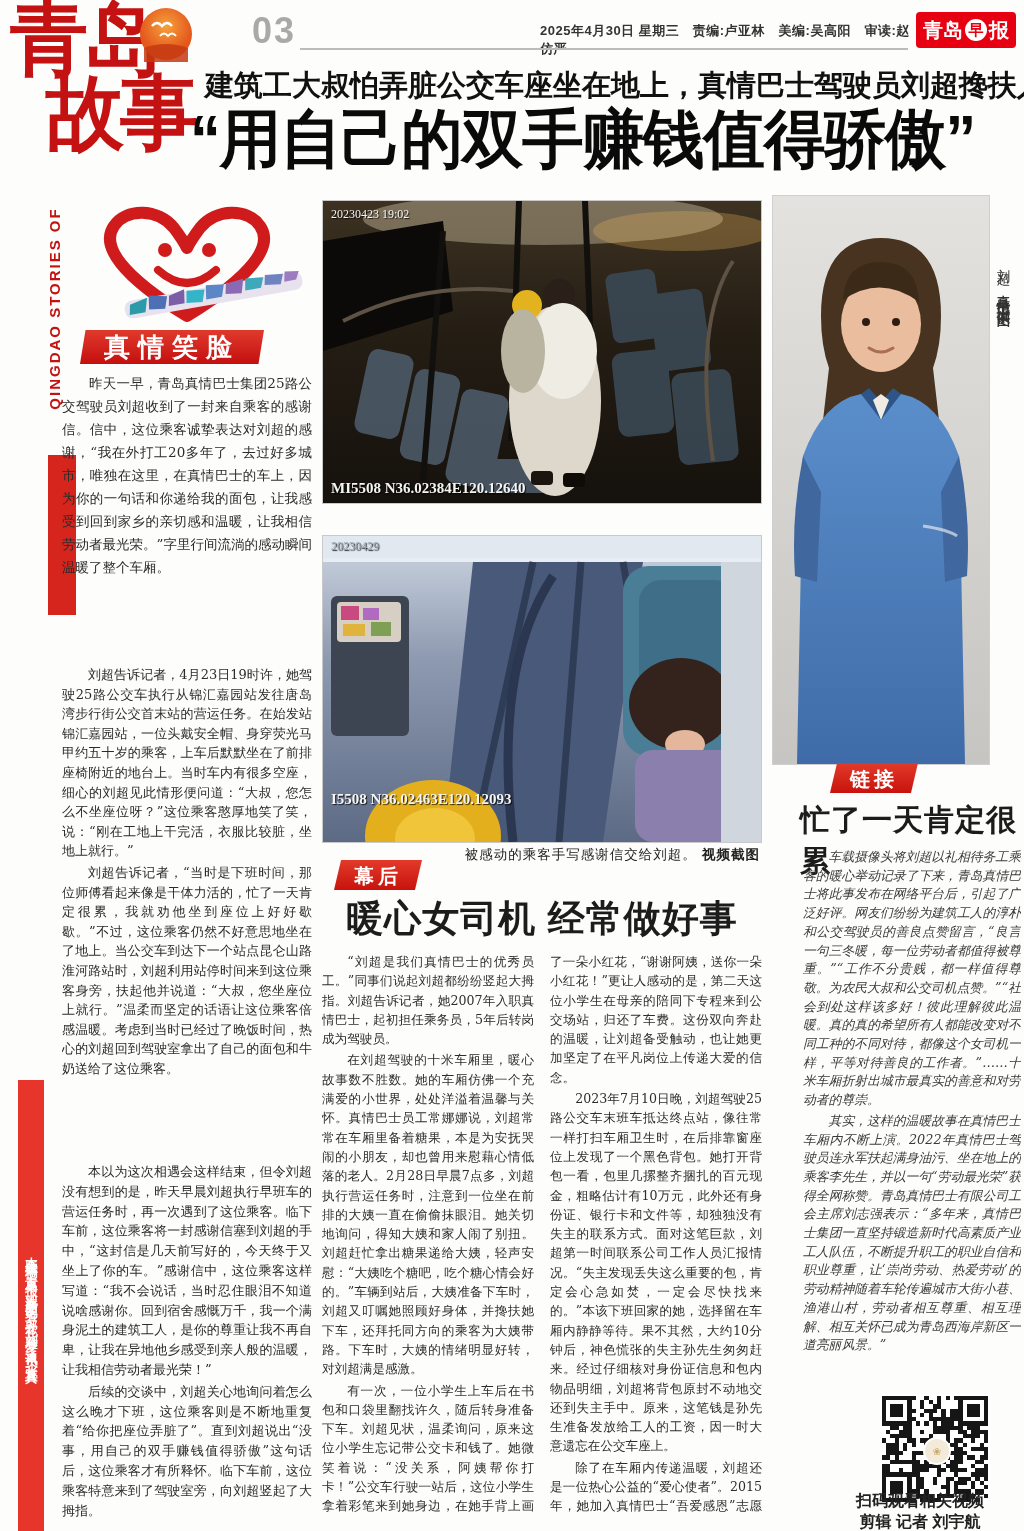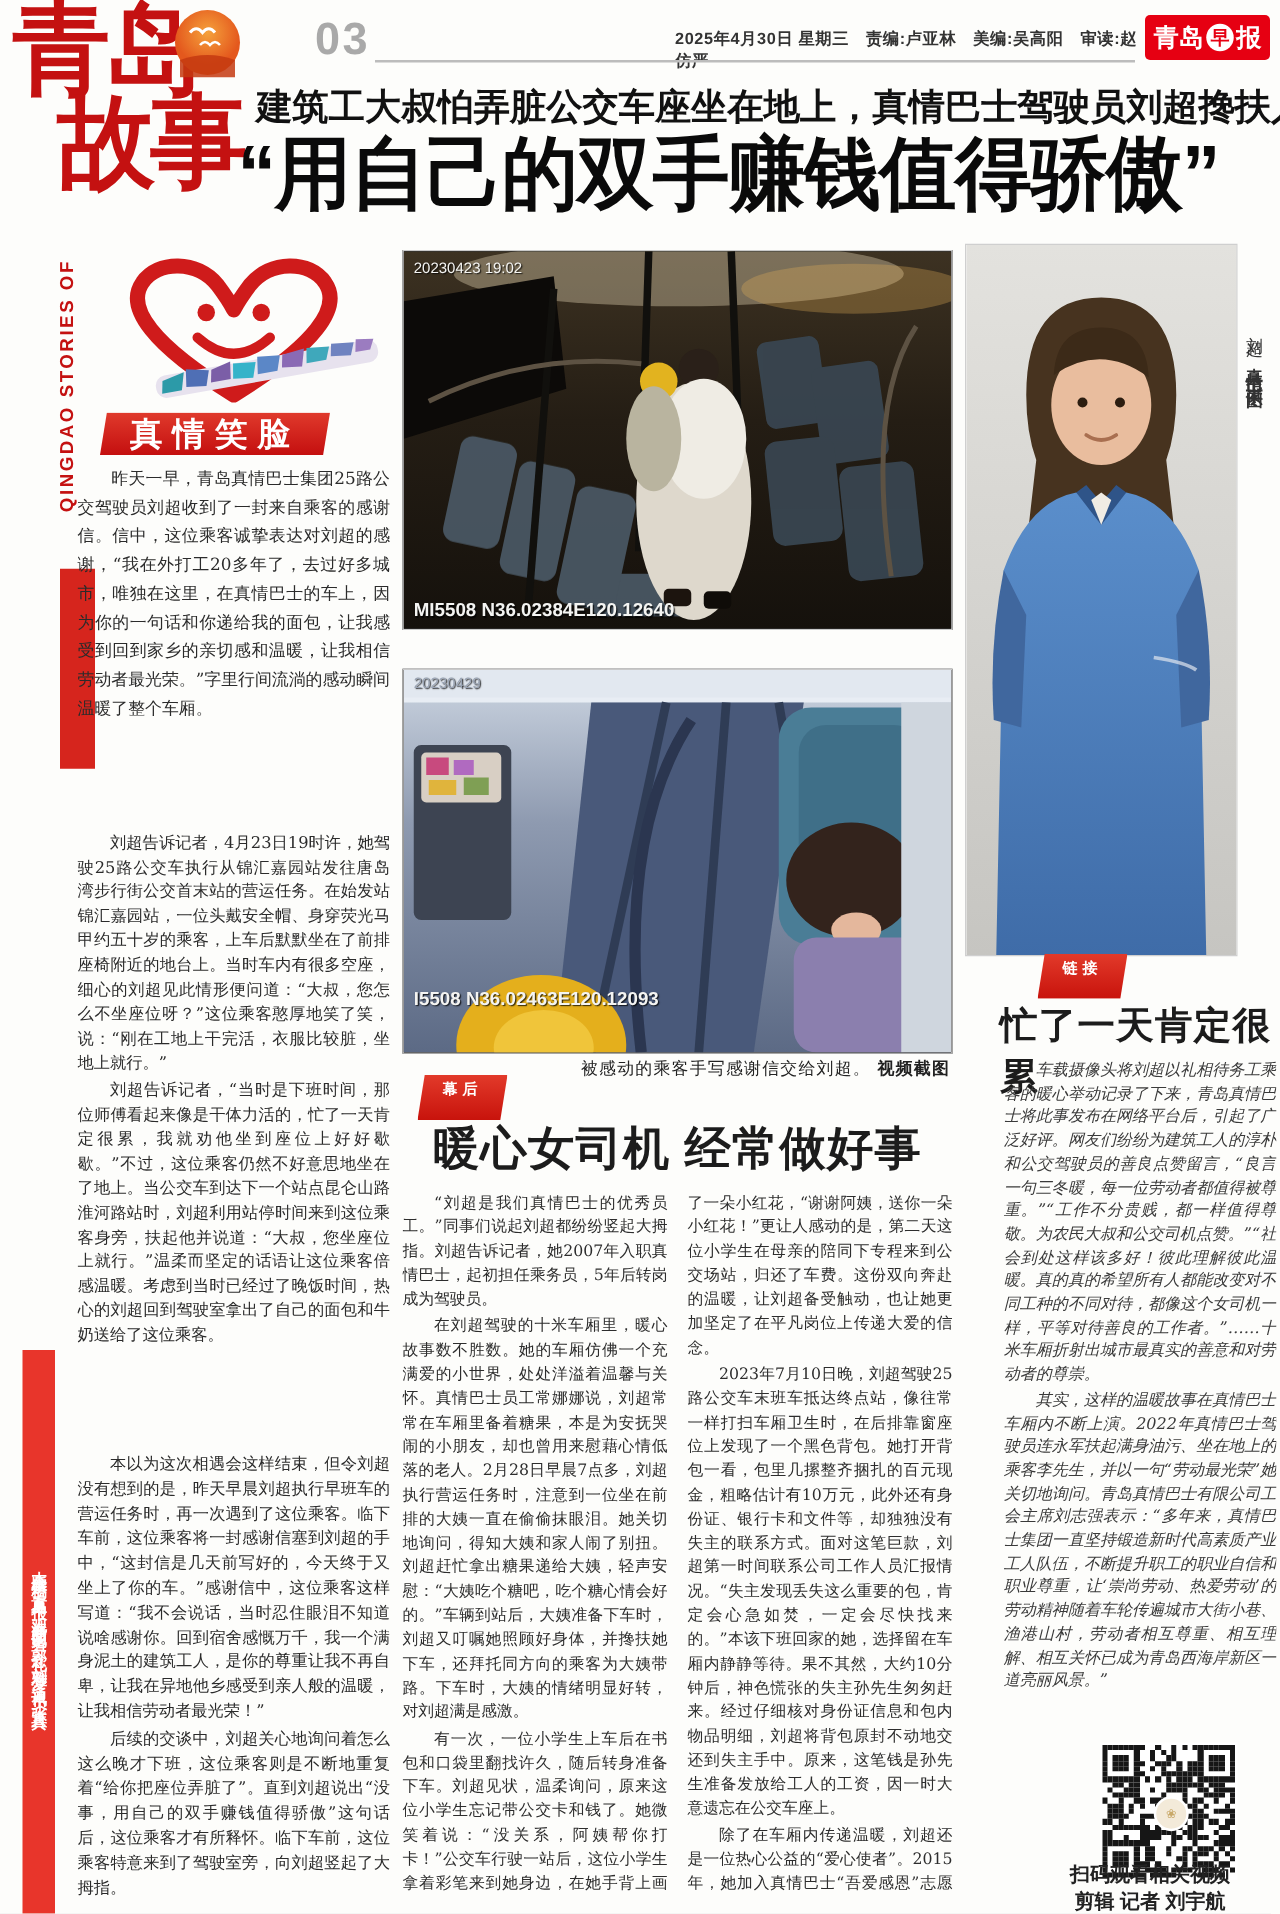--- a/index.html
+++ b/index.html
@@ -39,32 +39,32 @@
          clip-path:polygon(3% 0,100% 0,97% 100%,0 100%);}
   .intro{position:absolute;left:62px;top:372px;width:250px;font-size:13.5px;line-height:23px;color:#2b2b2b;}
   .sec1h{position:absolute;left:62px;top:625px;width:250px;font-size:22px;font-weight:900;color:#000;letter-spacing:0.5px;}
   .sec1b{position:absolute;left:62px;top:665px;width:250px;height:450px;font-size:13px;line-height:19.6px;color:#2b2b2b;overflow:hidden;}
   .sec2h{position:absolute;left:62px;top:1122px;width:250px;font-size:22px;font-weight:900;color:#000;letter-spacing:0.5px;}
   .sec2b{position:absolute;left:62px;top:1162px;width:250px;height:369px;font-size:13px;line-height:19.8px;color:#2b2b2b;overflow:hidden;}
   
   .photo{position:absolute;border:1px solid #c9c9c9;overflow:hidden;background:#000;}
   .ph1{left:322px;top:200px;width:438px;height:302px;}
   .ph2{left:322px;top:535px;width:438px;height:306px;}
-  .overlay{position:absolute;color:#f4f4f2;font-family:Liberation Sans, sans-serif;
+  .overlay{position:absolute;color:#f4f4f2;font-family:Liberation Serif, serif;
            text-shadow:1px 1px 1px rgba(0,0,0,0.8);}
   .cap{position:absolute;font-size:13.5px;color:#222;text-align:right;letter-spacing:1px;}
   .cap1{left:322px;top:508px;width:438px;margin-top:32px;}
   .cap2{left:322px;top:846px;width:438px;}
   .cap2 b{font-family:"Liberation Sans",sans-serif;}
   .portrait{position:absolute;left:772px;top:195px;width:216px;height:568px;border:1px solid #cfcfcf;overflow:hidden;}
   .portcap{position:absolute;left:994px;top:258px;writing-mode:vertical-rl;font-size:13.5px;color:#333;letter-spacing:4px;}
   .portcap b{letter-spacing:4px;}
   
-  .tag{position:absolute;background:linear-gradient(180deg,#e23a2a,#c8130c);color:#fff;font-weight:bold;font-size:12px;
-       letter-spacing:4px;padding:3px 20px 16px 20px;clip-path:polygon(8% 0,100% 0,92% 100%,0 100%);}
+  .tag{position:absolute;background:linear-gradient(180deg,#e23a2a,#c8130c);color:#fff;font-weight:bold;font-size:20px;
+       letter-spacing:4px;padding:3px 20px 0 20px;clip-path:polygon(8% 0,100% 0,92% 100%,0 100%);}
   .tag-backstage{left:334px;top:860px;}
   .tag-link{left:830px;top:763px;}
   .bs-head{position:absolute;left:322px;top:894px;width:440px;margin:0;text-align:center;font-size:37px;font-weight:900;color:#1c1c1c;letter-spacing:1px;}
   .bs-cols{position:absolute;left:322px;top:952px;width:440px;height:579px;column-count:2;column-gap:16px;
            font-size:12.6px;line-height:19.3px;color:#2d2d2d;overflow:hidden;}
   .lk-head{position:absolute;left:800px;top:800px;width:224px;margin:0;font-size:30px;font-weight:900;color:#1c1c1c;letter-spacing:1px;}
   .lk-body{position:absolute;left:803px;top:848px;width:218px;height:542px;font-size:12.8px;line-height:18.7px;
            color:#3a3a3a;font-style:italic;overflow:hidden;}
   
   .qrwrap{position:absolute;left:880px;top:1394px;width:106px;height:106px;background:#fff;padding:2px;}
@@ -274,21 +274,21 @@
       <path d="M186 260 q12 60 8 120 l-22 6 l-4 -90 z" fill="#40679e"></path>
       <path d="M150 330 q26 4 34 10" stroke="#dfe5ee" stroke-width="3" fill="none" opacity="0.7"></path>
     </svg>
   </div>
   <div class="portcap"><span>刘超</span>　<b>真情巴士供图</b></div>
 
   <div class="tag tag-link">链接</div>
   <h2 class="lk-head">忙了一天肯定很累</h2>
   <div class="lk-body serifbody">
     <p class="body">车载摄像头将刘超以礼相待务工乘客的暖心举动记录了下来，青岛真情巴士将此事发布在网络平台后，引起了广泛好评。网友们纷纷为建筑工人的淳朴和公交驾驶员的善良点赞留言，“良言一句三冬暖，每一位劳动者都值得被尊重。”“工作不分贵贱，都一样值得尊敬。为农民大叔和公交司机点赞。”“社会到处这样该多好！彼此理解彼此温暖。真的真的希望所有人都能改变对不同工种的不同对待，都像这个女司机一样，平等对待善良的工作者。”……十米车厢折射出城市最真实的善意和对劳动者的尊崇。</p>
-    <p class="body">其实，这样的温暖故事在真情巴士车厢内不断上演。2022年真情巴士驾驶员连永军扶起满身油污、坐在地上的乘客李先生，并以一句“劳动最光荣”她关切地询问。青岛真情巴士有限公司工会主席刘志强表示：“多年来，真情巴士集团一直坚持锻造新时代高素质产业工人队伍，不断提升职工的职业自信和职业尊重，让‘崇尚劳动、热爱劳动’的劳动精神随着车轮传遍城市大街小巷、渔港山村，劳动者相互尊重、相互理解、相互关怀已成为青岛西海岸新区一道亮丽风景。”</p>
+    <p class="body">其实，这样的温暖故事在真情巴士车厢内不断上演。2022年真情巴士驾驶员连永军扶起满身油污、坐在地上的乘客李先生，并以一句“劳动最光荣”获得全网称赞。青岛真情巴士有限公司工会主席刘志强表示：“多年来，真情巴士集团一直坚持锻造新时代高素质产业工人队伍，不断提升职工的职业自信和职业尊重，让‘崇尚劳动、热爱劳动’的劳动精神随着车轮传遍城市大街小巷、渔港山村，劳动者相互尊重、相互理解、相互关怀已成为青岛西海岸新区一道亮丽风景。”</p>
   </div>
 
   <div class="qrwrap">
     <div class="qr">
         <i style="grid-row:1;grid-column:1"></i>
         <i style="grid-row:1;grid-column:2"></i>
         <i style="grid-row:1;grid-column:3"></i>
         <i style="grid-row:1;grid-column:4"></i>
         <i style="grid-row:1;grid-column:5"></i>
         <i style="grid-row:1;grid-column:6"></i>

